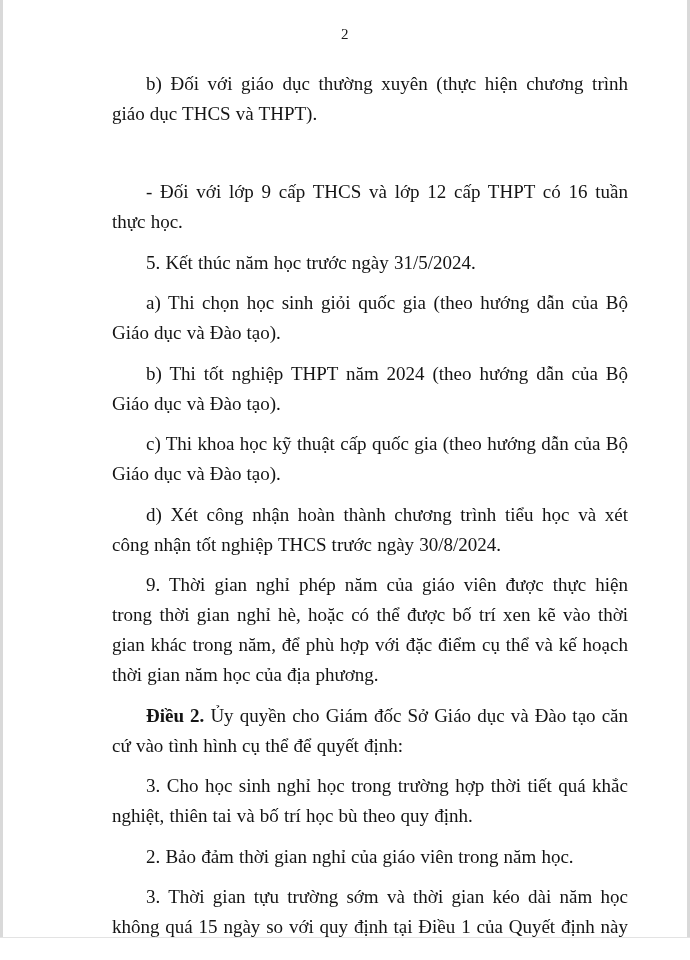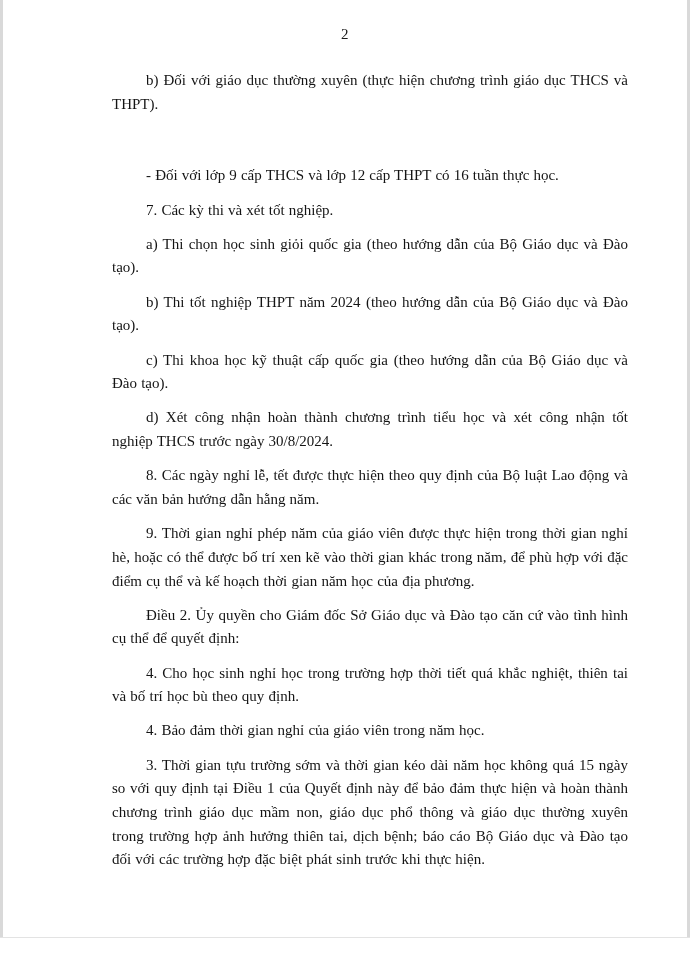--- a/index.html
+++ b/index.html
@@ -25,33 +25,33 @@
     font-size: 15px;
     color: #1a1a1a;
     padding-top: 26px;
     letter-spacing: 0.3px;
   }
   .content {
     padding: 26px 62px 0 112px;
   }
   p.para {
     margin: 0 0 10.5px 0;
-    font-size: 15px;
+    font-size: 19px;
     line-height: 1.58;
     color: #141414;
     text-align: justify;
     text-indent: 34px;
     word-spacing: 0.4px;
   }
   p.para.dash {
     text-indent: 34px;
     margin-top: 48px;
   }
   .bold-lead {
-    font-weight: normal;
+    font-weight: bold;
   }
   .bottom-strip {
     position: absolute;
     left: 0;
     right: 0;
     bottom: 0;
     height: 22px;
     background: #ffffff;
     border-top: 1px solid #e3e3e3;
   }
@@ -70,28 +70,27 @@
 
 <div class="page">
   <div class="edge-left"></div>
   <div class="edge-right"></div>
 
   <div class="page-number">2</div>
 
   <div class="content">
     <p class="para"><span>b) Đối với giáo dục thường xuyên (thực hiện chương trình giáo dục THCS và THPT).</span></p>
     <p class="para dash"><span>- Đối với lớp 9 cấp THCS và lớp 12 cấp THPT có 16 tuần thực học.</span></p>
-    <p class="para"><span>7. Các kỳ thi và xét tốt nghiệp.</span></p>
+    <p class="para"><span>5. Kết thúc năm học trước ngày 31/5/2024.</span></p>
     <p class="para"><span>a) Thi chọn học sinh giỏi quốc gia (theo hướng dẫn của Bộ Giáo dục và Đào tạo).</span></p>
     <p class="para"><span>b) Thi tốt nghiệp THPT năm 2024 (theo hướng dẫn của Bộ Giáo dục và Đào tạo).</span></p>
     <p class="para"><span>c) Thi khoa học kỹ thuật cấp quốc gia (theo hướng dẫn của Bộ Giáo dục và Đào tạo).</span></p>
     <p class="para"><span>d) Xét công nhận hoàn thành chương trình tiểu học và xét công nhận tốt nghiệp THCS trước ngày 30/8/2024.</span></p>
-    <p class="para"><span>8. Các ngày nghỉ lễ, tết được thực hiện theo quy định của Bộ luật Lao động và các văn bản hướng dẫn hằng năm.</span></p>
     <p class="para"><span>9. Thời gian nghỉ phép năm của giáo viên được thực hiện trong thời gian nghỉ hè, hoặc có thể được bố trí xen kẽ vào thời gian khác trong năm, để phù hợp với đặc điểm cụ thể và kế hoạch thời gian năm học của địa phương.</span></p>
     <p class="para"><span class="bold-lead">Điều 2.</span><span> Ủy quyền cho Giám đốc Sở Giáo dục và Đào tạo căn cứ vào tình hình cụ thể để quyết định:</span></p>
-    <p class="para"><span>4. Cho học sinh nghỉ học trong trường hợp thời tiết quá khắc nghiệt, thiên tai và bố trí học bù theo quy định.</span></p>
-    <p class="para"><span>4. Bảo đảm thời gian nghỉ của giáo viên trong năm học.</span></p>
+    <p class="para"><span>3. Cho học sinh nghỉ học trong trường hợp thời tiết quá khắc nghiệt, thiên tai và bố trí học bù theo quy định.</span></p>
+    <p class="para"><span>2. Bảo đảm thời gian nghỉ của giáo viên trong năm học.</span></p>
     <p class="para"><span>3. Thời gian tựu trường sớm và thời gian kéo dài năm học không quá 15 ngày so với quy định tại Điều 1 của Quyết định này để bảo đảm thực hiện và hoàn thành chương trình giáo dục mầm non, giáo dục phổ thông và giáo dục thường xuyên trong trường hợp ảnh hưởng thiên tai, dịch bệnh; báo cáo Bộ Giáo dục và Đào tạo đối với các trường hợp đặc biệt phát sinh trước khi thực hiện.</span></p>
 
   </div>
 
   <div class="bottom-strip"></div>
 </div>
 
 </body></html>

